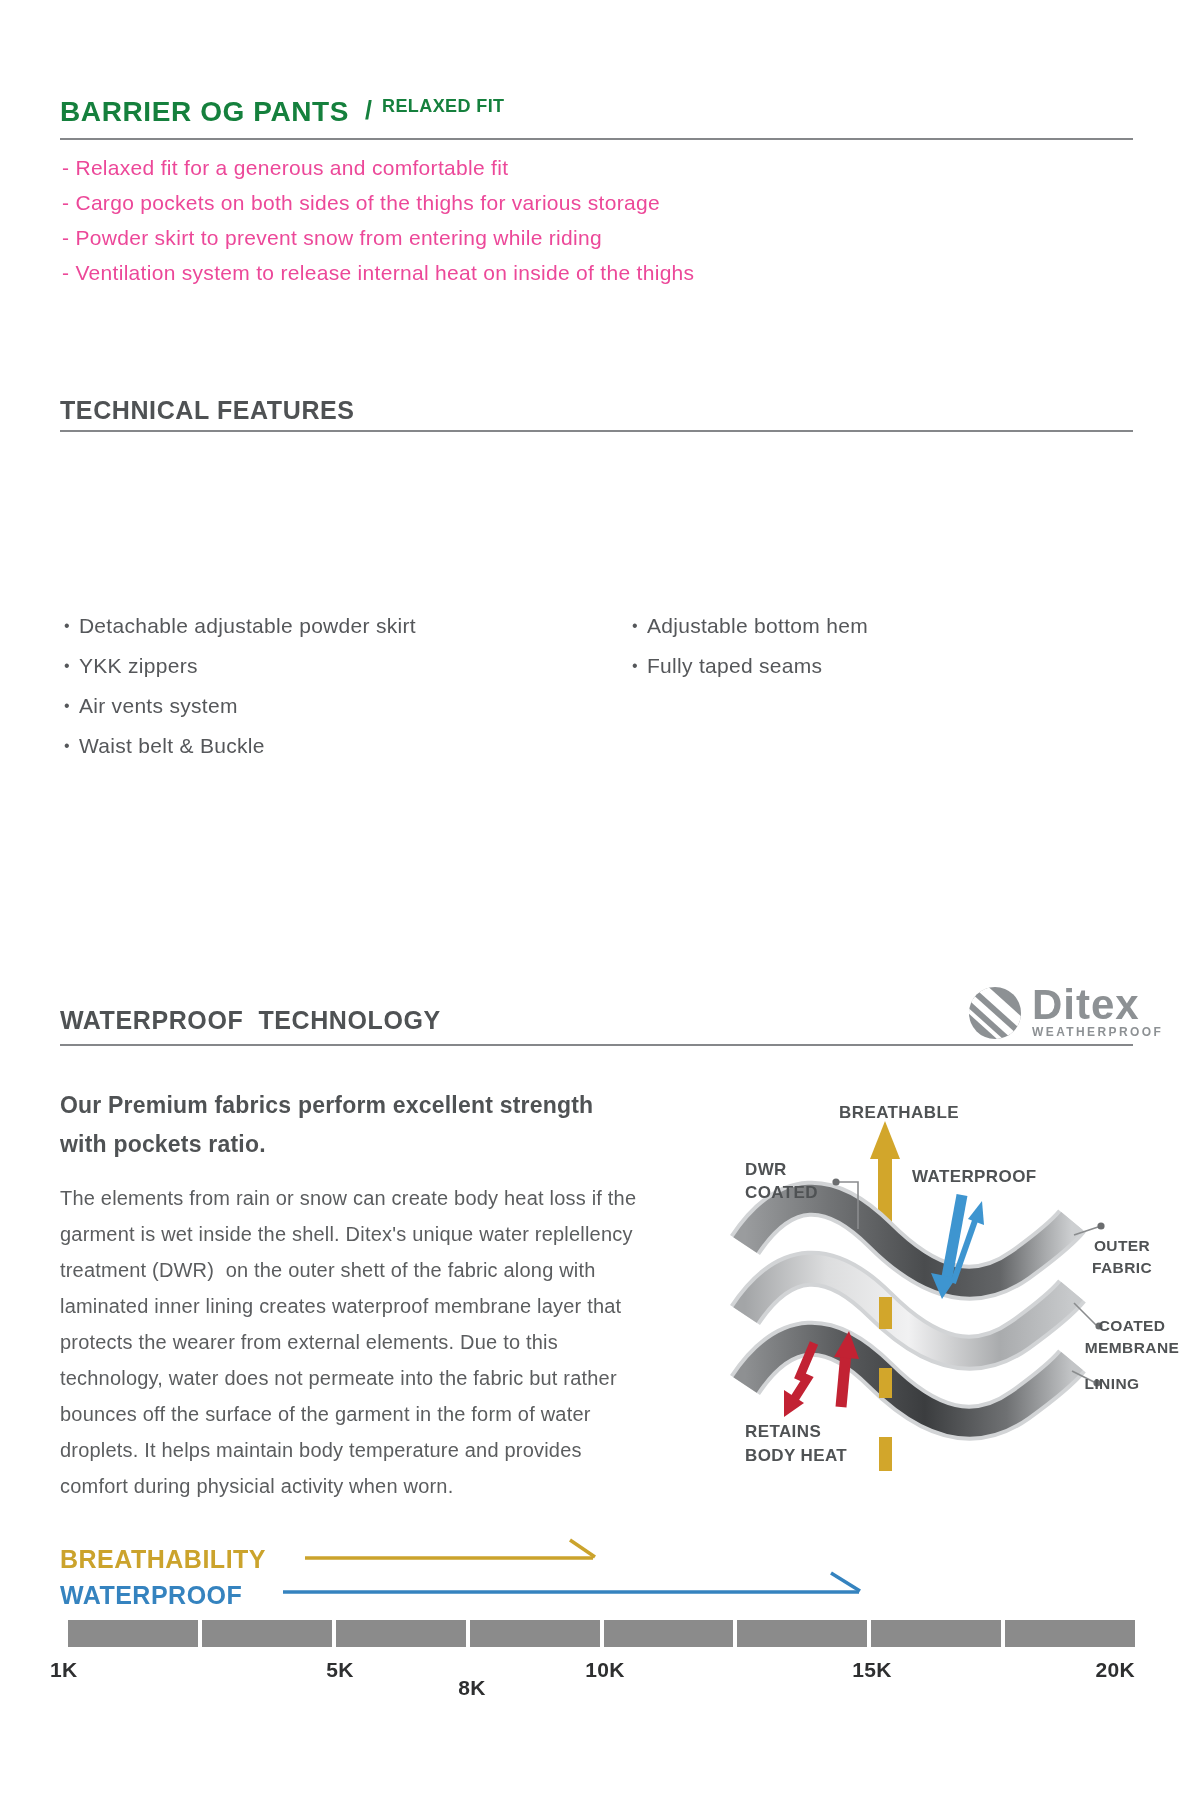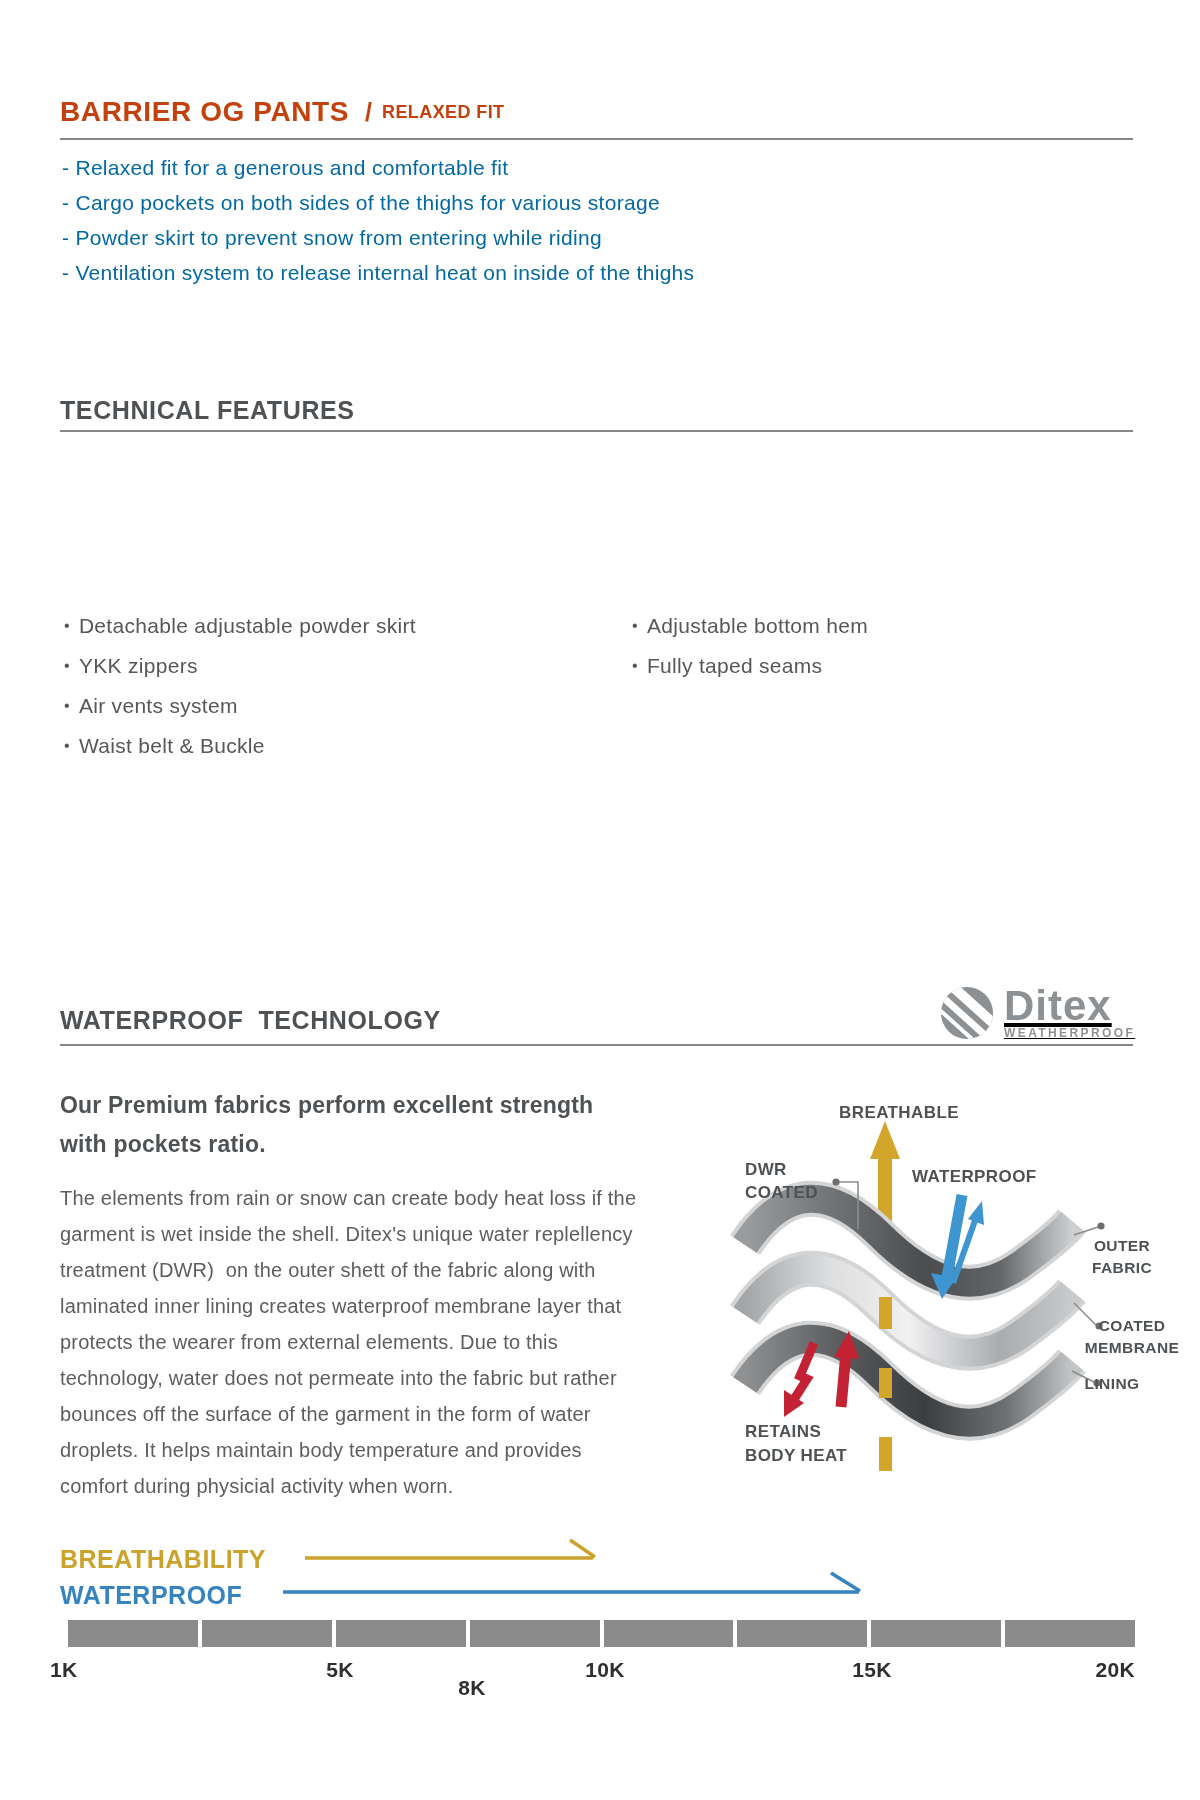--- a/index.html
+++ b/index.html
@@ -3,47 +3,47 @@
 <meta charset="utf-8">
 <style>
   html,body { margin:0; padding:0; background:#ffffff; }
   #page {
     position:relative; width:1200px; height:1800px; background:#ffffff;
     font-family:"Liberation Sans", sans-serif; overflow:hidden;
   }
   .abs { position:absolute; }
 
   
-  .title-row { left:60px; top:96px; display:flex; align-items:center; color:#c2410c; }
+  .title-row { left:60px; top:96px; display:flex; align-items:flex-start; color:#15803d; }
   .title-main { font-size:28px; font-weight:700; letter-spacing:0.6px; }
   .title-slash { font-size:25px; font-weight:600; margin-left:16px; margin-right:10px; }
   .title-fit { font-size:18px; font-weight:700; letter-spacing:0.4px; }
   .rule { left:60px; width:1073px; height:2px; background:#85878A; }
   .section-heading { left:60px; font-size:25px; font-weight:700; color:#4F5254;
     letter-spacing:0.6px; white-space:pre-wrap; }
 
   
   .dash-list { left:62px; top:150px; font-size:21px; line-height:35px;
-    color:#0369a1; letter-spacing:0.3px; }
+    color:#ec4899; letter-spacing:0.3px; }
 
   
   .mat-list { left:72px; top:458px; font-size:21px; line-height:37px; color:#55575A; letter-spacing:0.3px; }
   .col-list { top:606px; font-size:21px; line-height:40px; color:#55575A; letter-spacing:0.3px; }
   .col-left { left:64px; }
   .col-right { left:632px; }
   .b { font-size:16px; vertical-align:2px; margin-right:9px; color:#55575A; }
 
   
   .lead { left:60px; top:1086px; width:575px; font-size:23px; font-weight:700;
     line-height:39px; color:#4F5254; letter-spacing:0.2px; }
   .bodytext { left:60px; top:1180px; width:578px; font-size:20px; line-height:36px;
     color:#5B5D5F; letter-spacing:0.2px; white-space:pre-wrap; }
 
   
-  .logo { left:940px; top:986px; display:flex; align-items:flex-end;text-decoration:underline; }
+  .logo { left:968px; top:986px; display:flex; align-items:center; }
   .logo-text { margin-left:10px; }
   .logo-name { font-size:42px; font-weight:700; color:#8D9194; line-height:34px; letter-spacing:1px; }
   .logo-tag { font-size:12px; font-weight:700; color:#8D9194; letter-spacing:2.4px; margin-top:3px; }
 
   
   .scale-word { left:60px; font-size:25px; font-weight:700; letter-spacing:0.5px; }
   .word-gold { top:1545px; color:#CBA32C; }
   .word-blue { top:1581px; color:#3583BF; }
 
   

